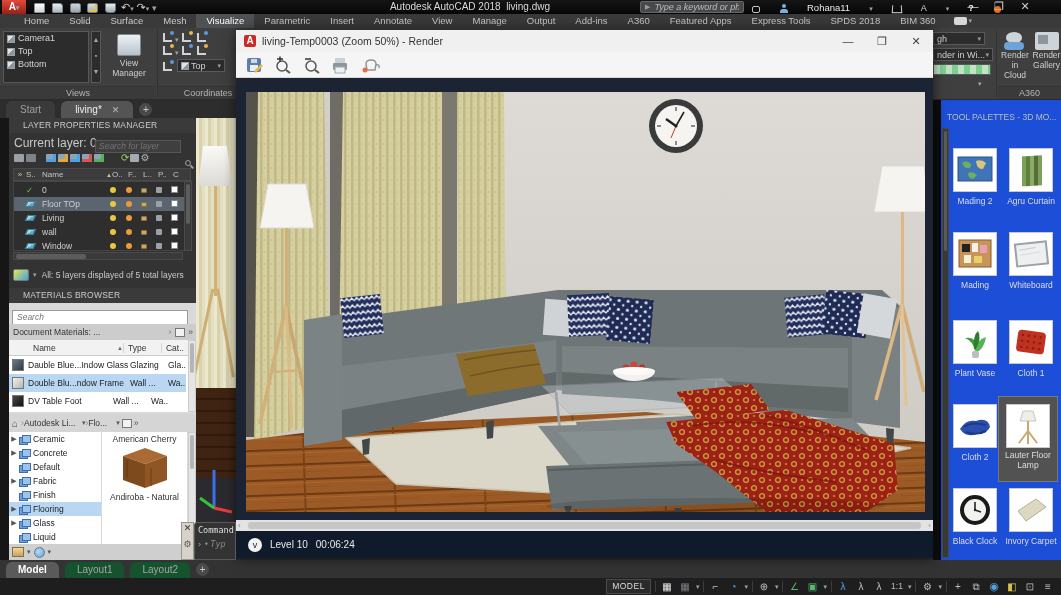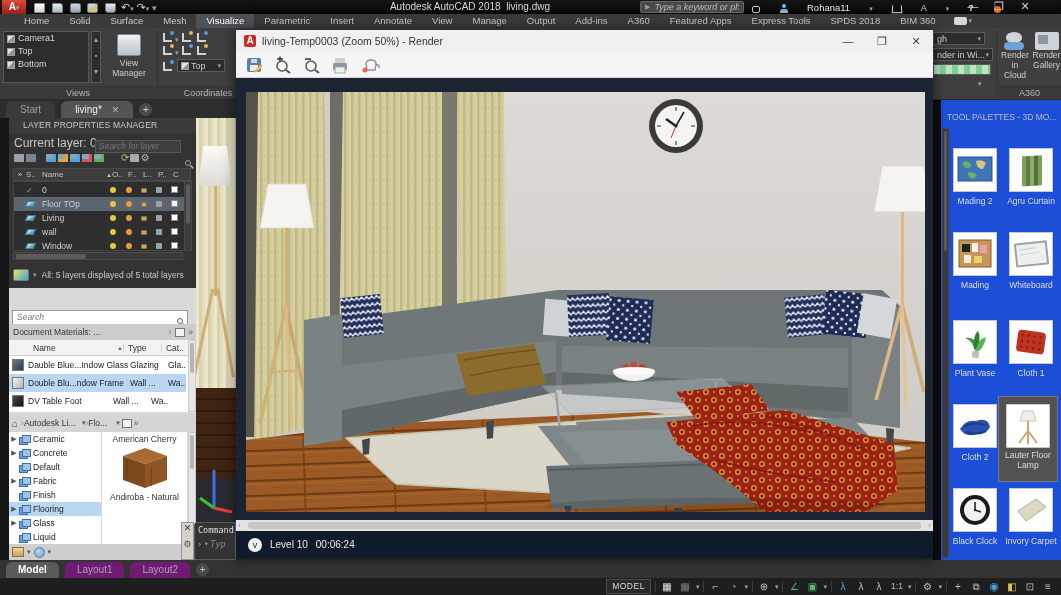--- a/index.html
+++ b/index.html
@@ -96,21 +96,21 @@
   
   #rightdock{left:941px;top:100px;width:120px;height:460px;background:#1d4ed8;color:#d5d5d5}
   .pal-thumb{position:absolute;width:44px;height:44px;background:#fff;border:1px solid #c9c9c9}
   .pal-label{position:absolute;width:56px;text-align:center;font-size:8.5px;color:#ddd;line-height:10px}
   
   #cmdwin{left:181px;top:522px;width:55px;height:38px;z-index:6}
   #cmdgrip{position:absolute;left:0;top:0;width:13px;height:38px;background:#d6d2ca;border:1px solid #9a968e;color:#333;text-align:center;font-size:9px}
   #cmdbox{position:absolute;left:13px;top:0;width:42px;height:38px;background:#333;border:1px solid #5a5a5a;border-radius:3px 0 0 0;color:#ddd;font-size:8.5px;font-family:"DejaVu Sans Mono",monospace}
   
   #layouttabs{left:0;top:560px;width:1061px;height:18px;background:#333;display:flex;align-items:flex-end;font-size:10px;color:#a5a5a5}
-  .ltab{height:16px;line-height:16px;padding:0 12px;border-radius:6px 6px 0 0;background:#701a75;margin-left:6px}
+  .ltab{height:16px;line-height:16px;padding:0 12px;border-radius:6px 6px 0 0;background:#14532d;margin-left:6px}
   .ltab.active{background:#5a5a5a;color:#fff;font-weight:bold}
   #statusbar{left:0;top:578px;width:1061px;height:17px;background:#1e1e1e;display:flex;align-items:center;justify-content:flex-end;gap:4px;padding-right:6px;font-size:9px;color:#b9bec2}
   .sic{min-width:14px;text-align:center;line-height:15px;font-size:10px}
   .sic.blue{color:#4aa3e8}
   .sic.green{color:#59b86e}
   .ssep{width:1px;height:11px;background:#3c3c3c}
   .modelbox{border:1px solid #4a4a4a;background:#2a2a2a;color:#dcdcdc;font-size:8.5px;padding:0 5px;line-height:13px;letter-spacing:.5px}
 </style>
 </head>
 <body>
@@ -342,20 +342,21 @@
           <div class="scrollthumb" style="margin:1px 2px;width:70px;height:5px"></div>
         </div>
       <div class="abs" style="left:0;top:146px;width:187px;height:22px;background:#333;display:flex;align-items:center">
         <span style="width:16px;height:12px;margin:0 4px;background:linear-gradient(135deg,#e8e84c,#3da3e8);border:1px solid #777;border-radius:2px"></span>
         <span class="mini-dd">▾</span>
         <span class="tx" style="font-size:8.5px;color:#c9c9c9;margin-left:5px">All: 5 layers displayed of 5 total layers</span>
       </div>
     </div>
 
     <div class="abs" style="left:9px;top:170px;width:187px;height:272px;background:#d9d9d9">
+      <div class="ptitle">MATERIALS BROWSER</div>
       <div class="abs" style="left:3px;top:18px;width:176px;height:15px">
         <input style="width: 100%; height: 100%; border: 1px solid rgb(154, 154, 154); font-size: 8.5px; font-style: italic; padding: 0px 4px; color: rgb(85, 85, 85);" placeholder="Search">
       </div>
       <span class="mag abs" style="left:168px;top:22px;border-color:#666"></span>
       <div class="lightbar abs" style="left:0;top:36px;width:187px;height:16px">
         <span class="tx" style="margin-left:4px;flex:1">Document Materials: ...</span>
         <span style="color:#777;margin-right:4px">›</span>
         <span style="width:10px;height:9px;border:1px solid #777;background:#f2f2f2;margin-right:3px"></span>
         <span style="color:#555;margin-right:3px">»</span>
       </div>

